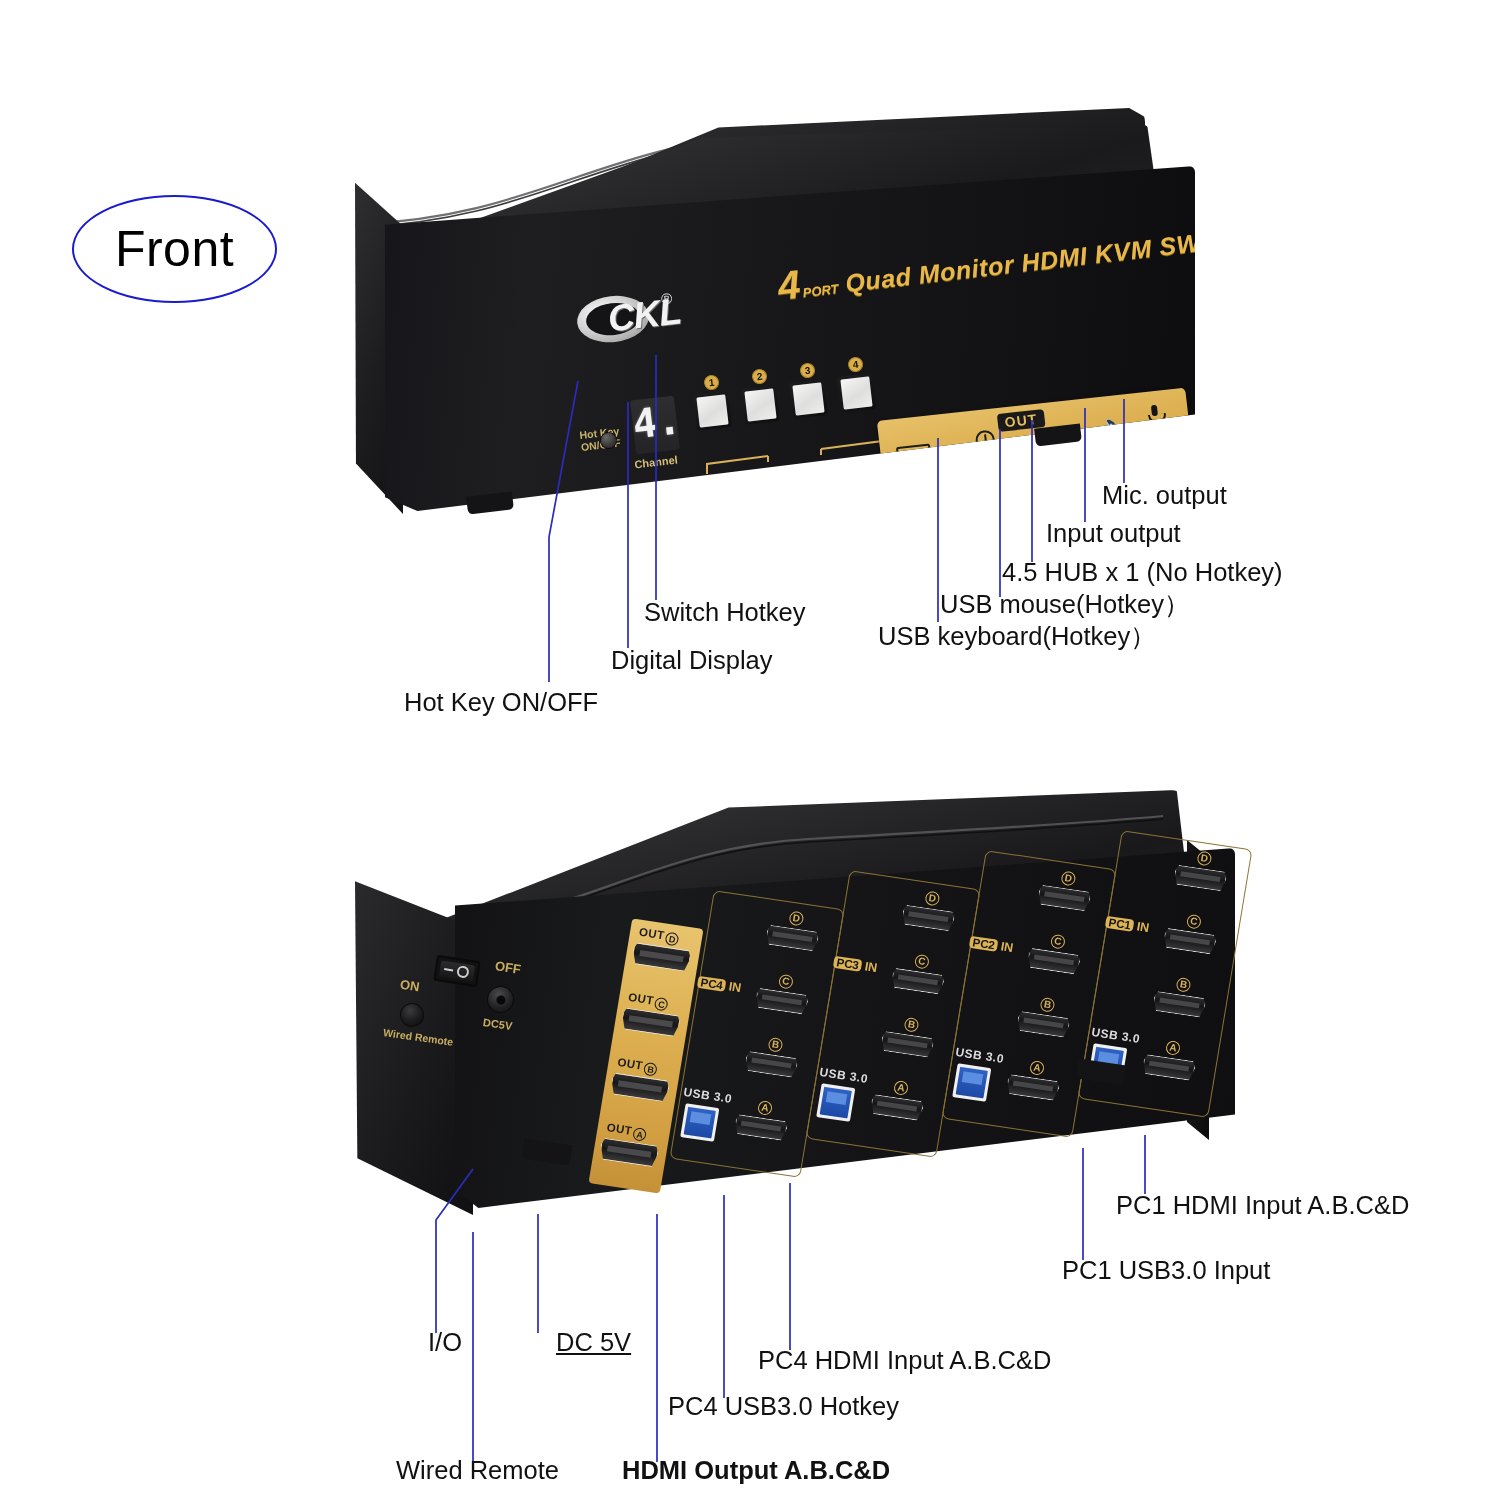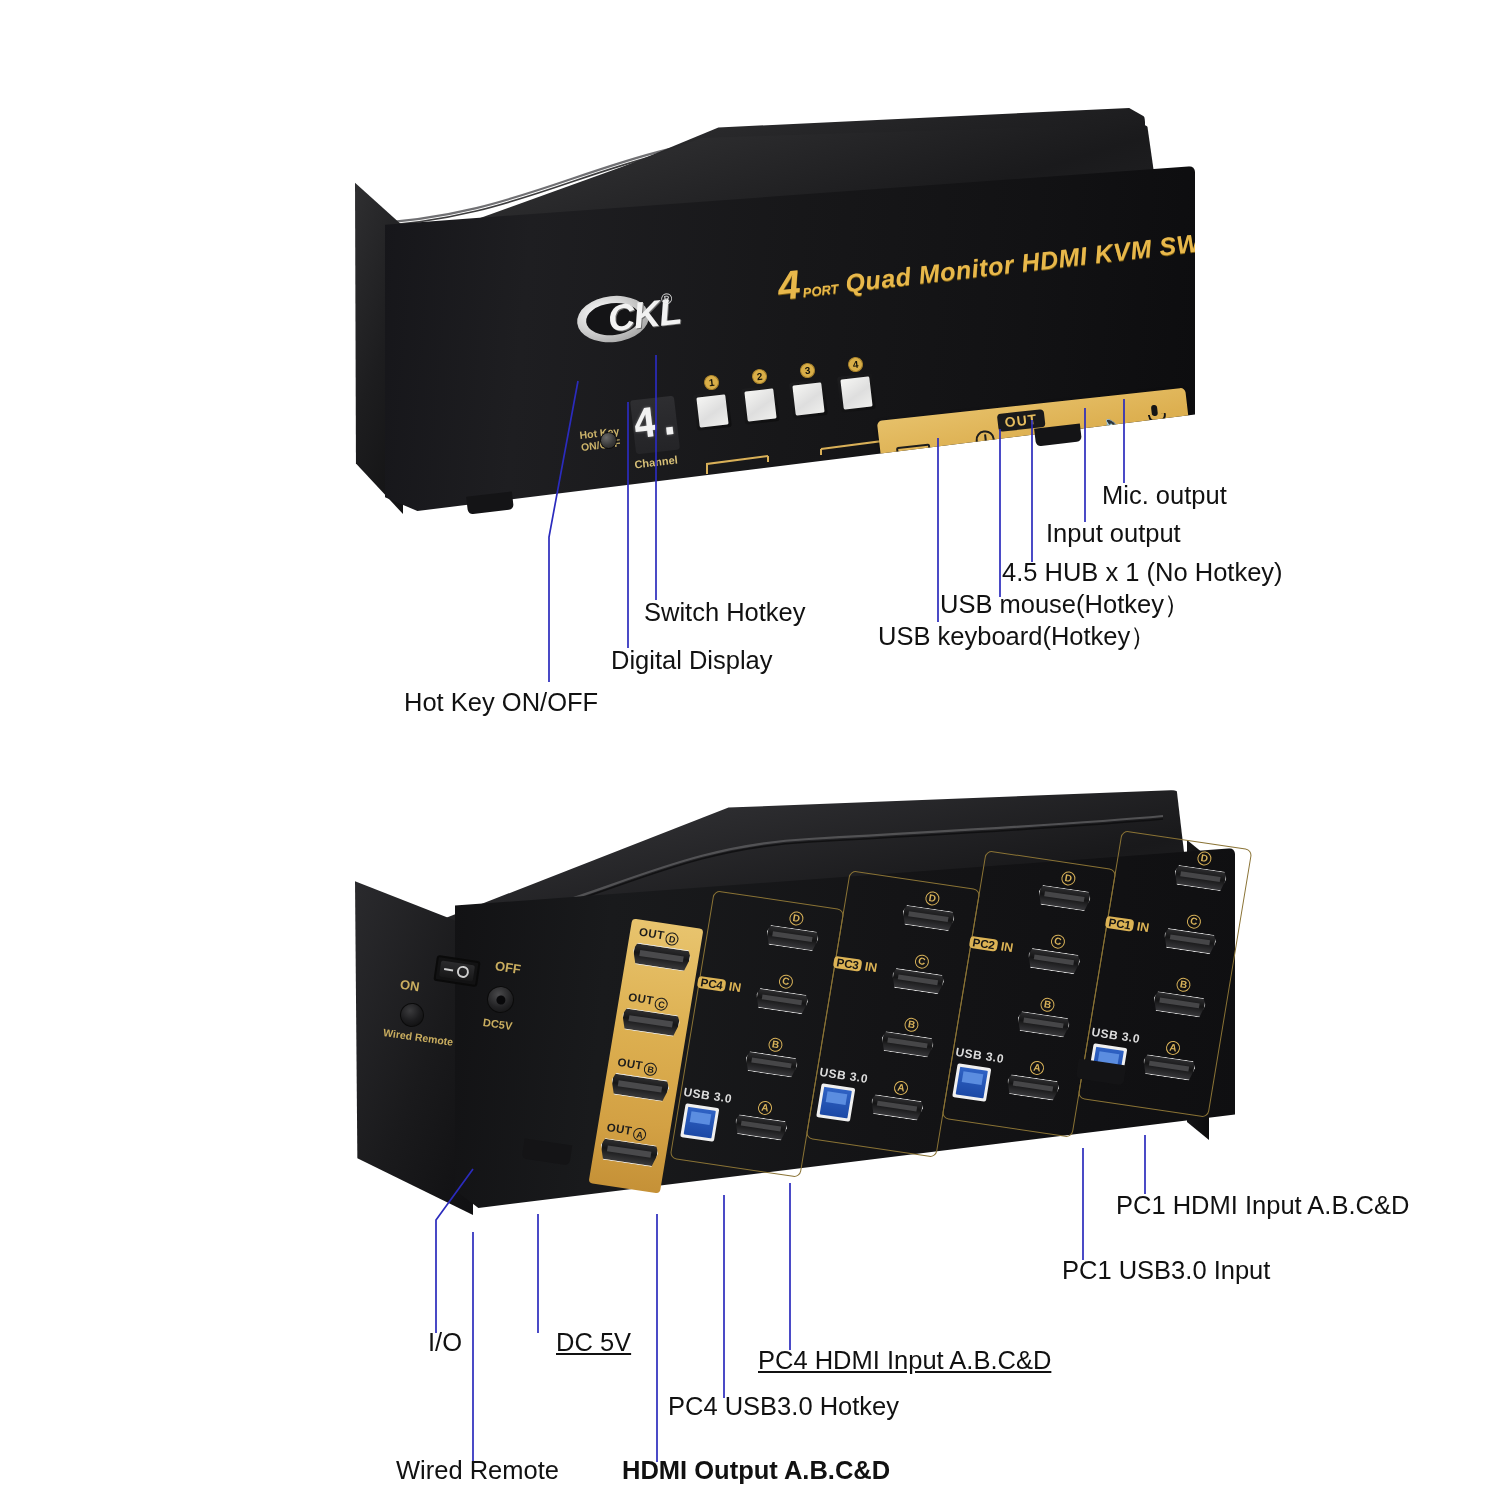--- a/index.html
+++ b/index.html
@@ -425,20 +425,23 @@
     position:absolute;
     background:#141416;
     border-radius:0 0 5px 5px;
   }
 </style>
 </head>
 <body>
 
 <div class="stage">
 
+  <div class="view-badge" style="left:72px; top:195px; width:205px; height:108px;">
+    <span>Front</span>
+  </div>
 
   <div class="unit" id="front-unit">
     <div class="chassis-top" id="front-top"></div>
     <div class="chassis-top" id="front-top2"></div>
     <svg id="top-groove" viewBox="0 0 780 130">
       <path d="M4 116 C 180 110, 250 34, 420 26 C 560 19, 680 12, 776 4" fill="none" stroke="#57575a" stroke-width="2.2" opacity="0.85"></path>
       <path d="M4 119 C 180 113, 250 37, 420 29 C 560 22, 680 15, 776 7" fill="none" stroke="#0d0d0e" stroke-width="1.6" opacity="0.8"></path>
     </svg>
     <div class="chassis-side" id="front-left-side"></div>
     <div class="chassis-face" id="front-face">
@@ -701,17 +704,17 @@
 
       <path d="M1145 375 L1145 434"></path>
     </g>
   </svg>
 
   <div class="callout" style="left:428px; top:1330px;">I/O</div>
   <div class="callout" style="left:396px; top:1458px;">Wired Remote</div>
   <div class="callout" style="left:556px; top:1330px;text-decoration:underline;">DC 5V</div>
   <div class="callout" style="left:622px; top:1458px;font-weight:bold;">HDMI Output A.B.C&amp;D</div>
   <div class="callout" style="left:668px; top:1394px;">PC4 USB3.0 Hotkey</div>
-  <div class="callout" style="left:758px; top:1348px;text-decoration:underline;">PC4 HDMI Input A.B.C&amp;D</div>
+  <div class="callout" style="left:758px; top:1348px;">PC4 HDMI Input A.B.C&amp;D</div>
   <div class="callout" style="left:1062px; top:1258px;">PC1 USB3.0 Input</div>
   <div class="callout" style="left:1116px; top:1193px;">PC1 HDMI Input A.B.C&amp;D</div>
 
 </div>
 
 </body></html>

